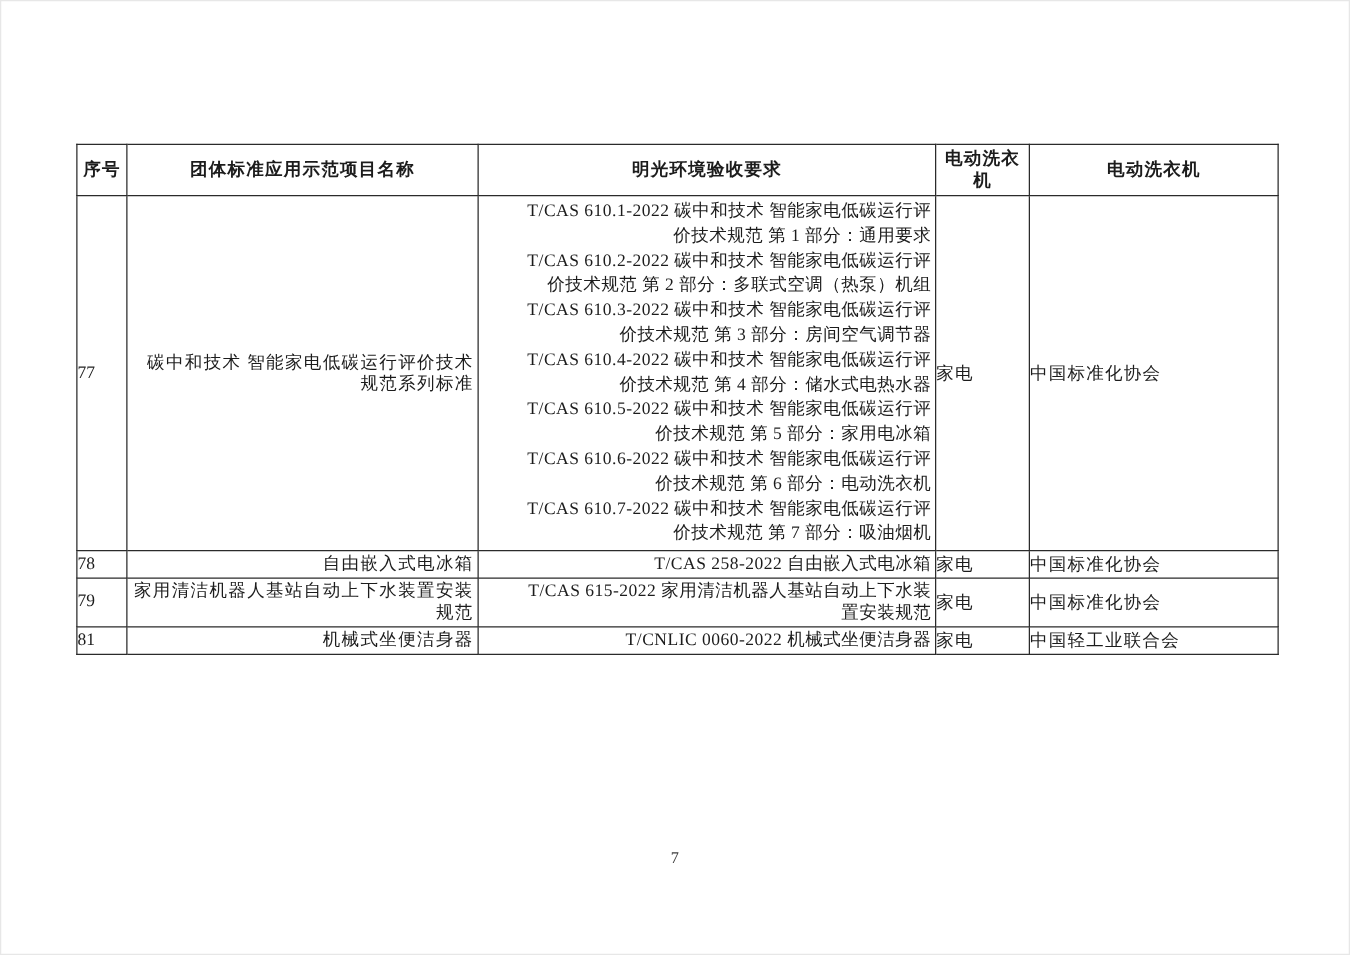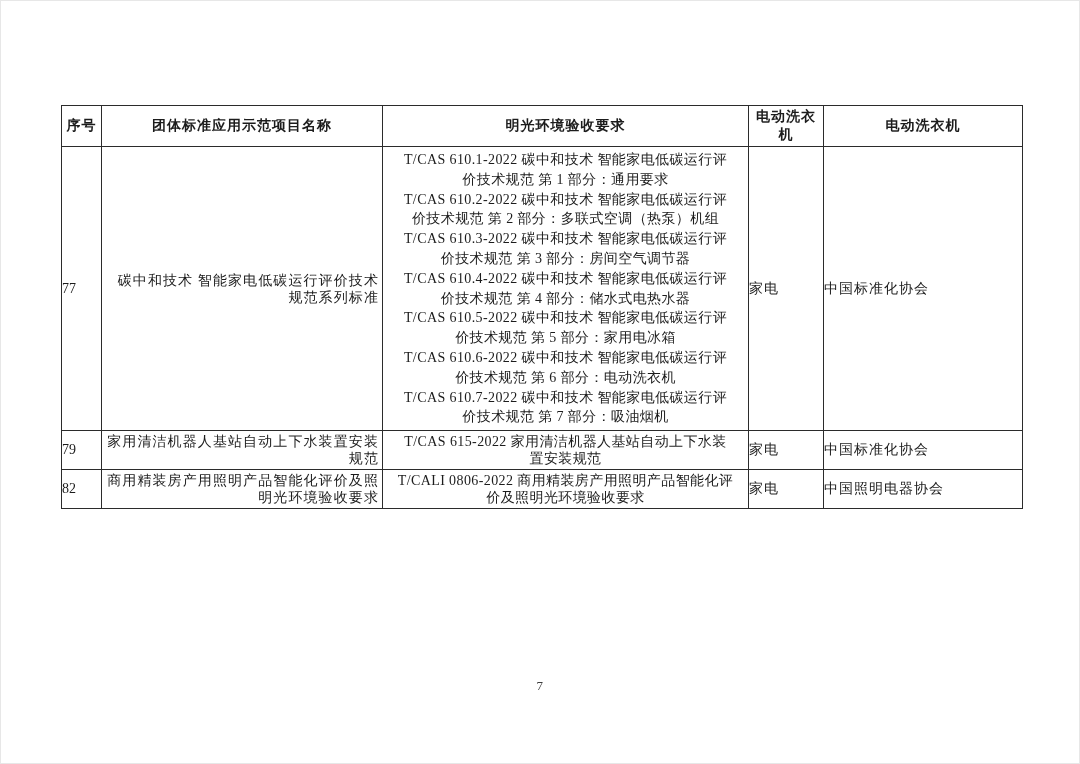--- a/index.html
+++ b/index.html
@@ -13,21 +13,21 @@
   }
   .page-frame {
     position: absolute;
     inset: 0;
     border: 1px solid #e7e7e7;
     pointer-events: none;
   }
   table.doc-table {
     position: absolute;
     left: 61px;
-    top: 105px;
+    top: 115px;
     width: 961px;
     border-collapse: collapse;
     table-layout: fixed;
   }
   .doc-table th, .doc-table td {
     border: 1px solid #2b2b2b;
     font-size: 14px;
     color: #1c1c1c;
     overflow: hidden;
   }
@@ -46,21 +46,21 @@
   }
   td.c-name {
     text-align: right;
     vertical-align: middle;
     padding: 2px 3px 2px 4px;
     line-height: 17px;
     white-space: pre-line;
     letter-spacing: 1.1px;
   }
   td.c-standard {
-    text-align: center;
+    text-align: right;
     vertical-align: middle;
     padding: 2px 3px;
     line-height: 17px;
     white-space: pre-line;
     letter-spacing: 0.4px;
   }
   tr.tall-row td.c-standard { line-height: 19.8px; padding: 3px 3px; }
   td.c-field, td.c-publisher {
     text-align: left;
     vertical-align: middle;
@@ -115,33 +115,38 @@
 T/CAS 610.5-2022 碳中和技术 智能家电低碳运行评
 价技术规范 第 5 部分：家用电冰箱
 T/CAS 610.6-2022 碳中和技术 智能家电低碳运行评
 价技术规范 第 6 部分：电动洗衣机
 T/CAS 610.7-2022 碳中和技术 智能家电低碳运行评
 价技术规范 第 7 部分：吸油烟机</td>
       <td class="c-field">家电</td>
       <td class="c-publisher">中国标准化协会</td>
     </tr>
     <tr>
+      <td class="c-no">78</td>
+      <td class="c-name">自由嵌入式电冰箱</td>
+      <td class="c-standard">T/CAS 258-2022 自由嵌入式电冰箱</td>
+      <td class="c-field">家电</td>
+      <td class="c-publisher">中国标准化协会</td>
+    </tr>
+    <tr>
       <td class="c-no">79</td>
       <td class="c-name">家用清洁机器人基站自动上下水装置安装
 规范</td>
       <td class="c-standard">T/CAS 615-2022 家用清洁机器人基站自动上下水装
 置安装规范</td>
       <td class="c-field">家电</td>
       <td class="c-publisher">中国标准化协会</td>
     </tr>
     <tr>
-      <td class="c-no">82</td>
-      <td class="c-name">商用精装房产用照明产品智能化评价及照
-明光环境验收要求</td>
-      <td class="c-standard">T/CALI 0806-2022 商用精装房产用照明产品智能化评
-价及照明光环境验收要求</td>
+      <td class="c-no">81</td>
+      <td class="c-name">机械式坐便洁身器</td>
+      <td class="c-standard">T/CNLIC 0060-2022 机械式坐便洁身器</td>
       <td class="c-field">家电</td>
-      <td class="c-publisher">中国照明电器协会</td>
+      <td class="c-publisher">中国轻工业联合会</td>
     </tr>
   </tbody>
 </table>
 
 <div class="page-number">7</div>
 
 </body></html>

